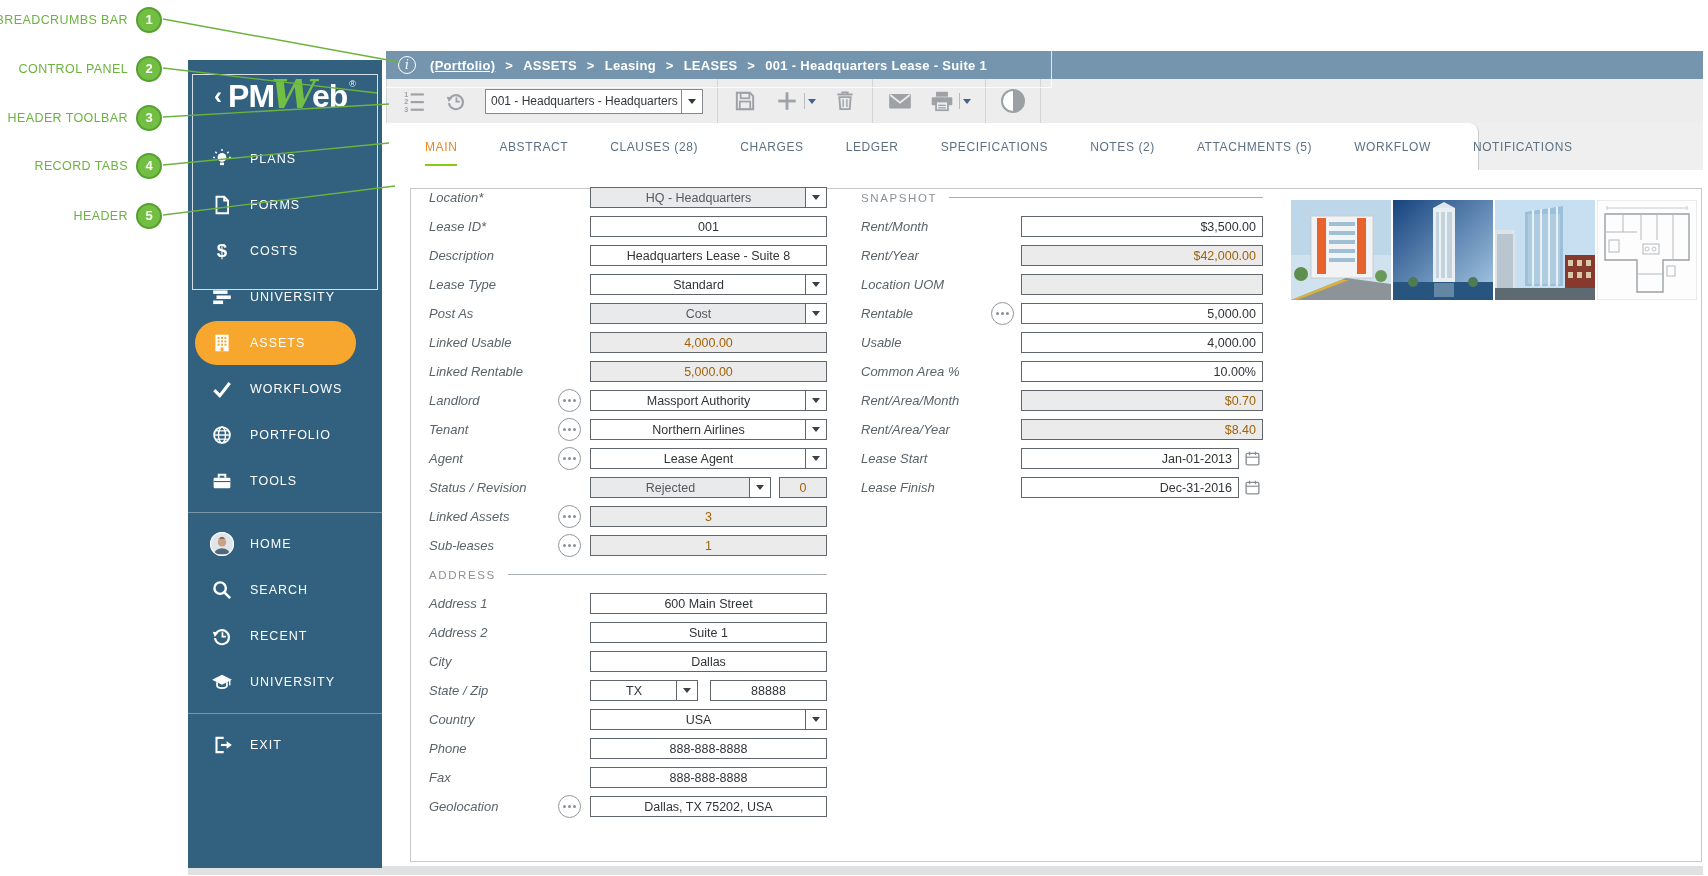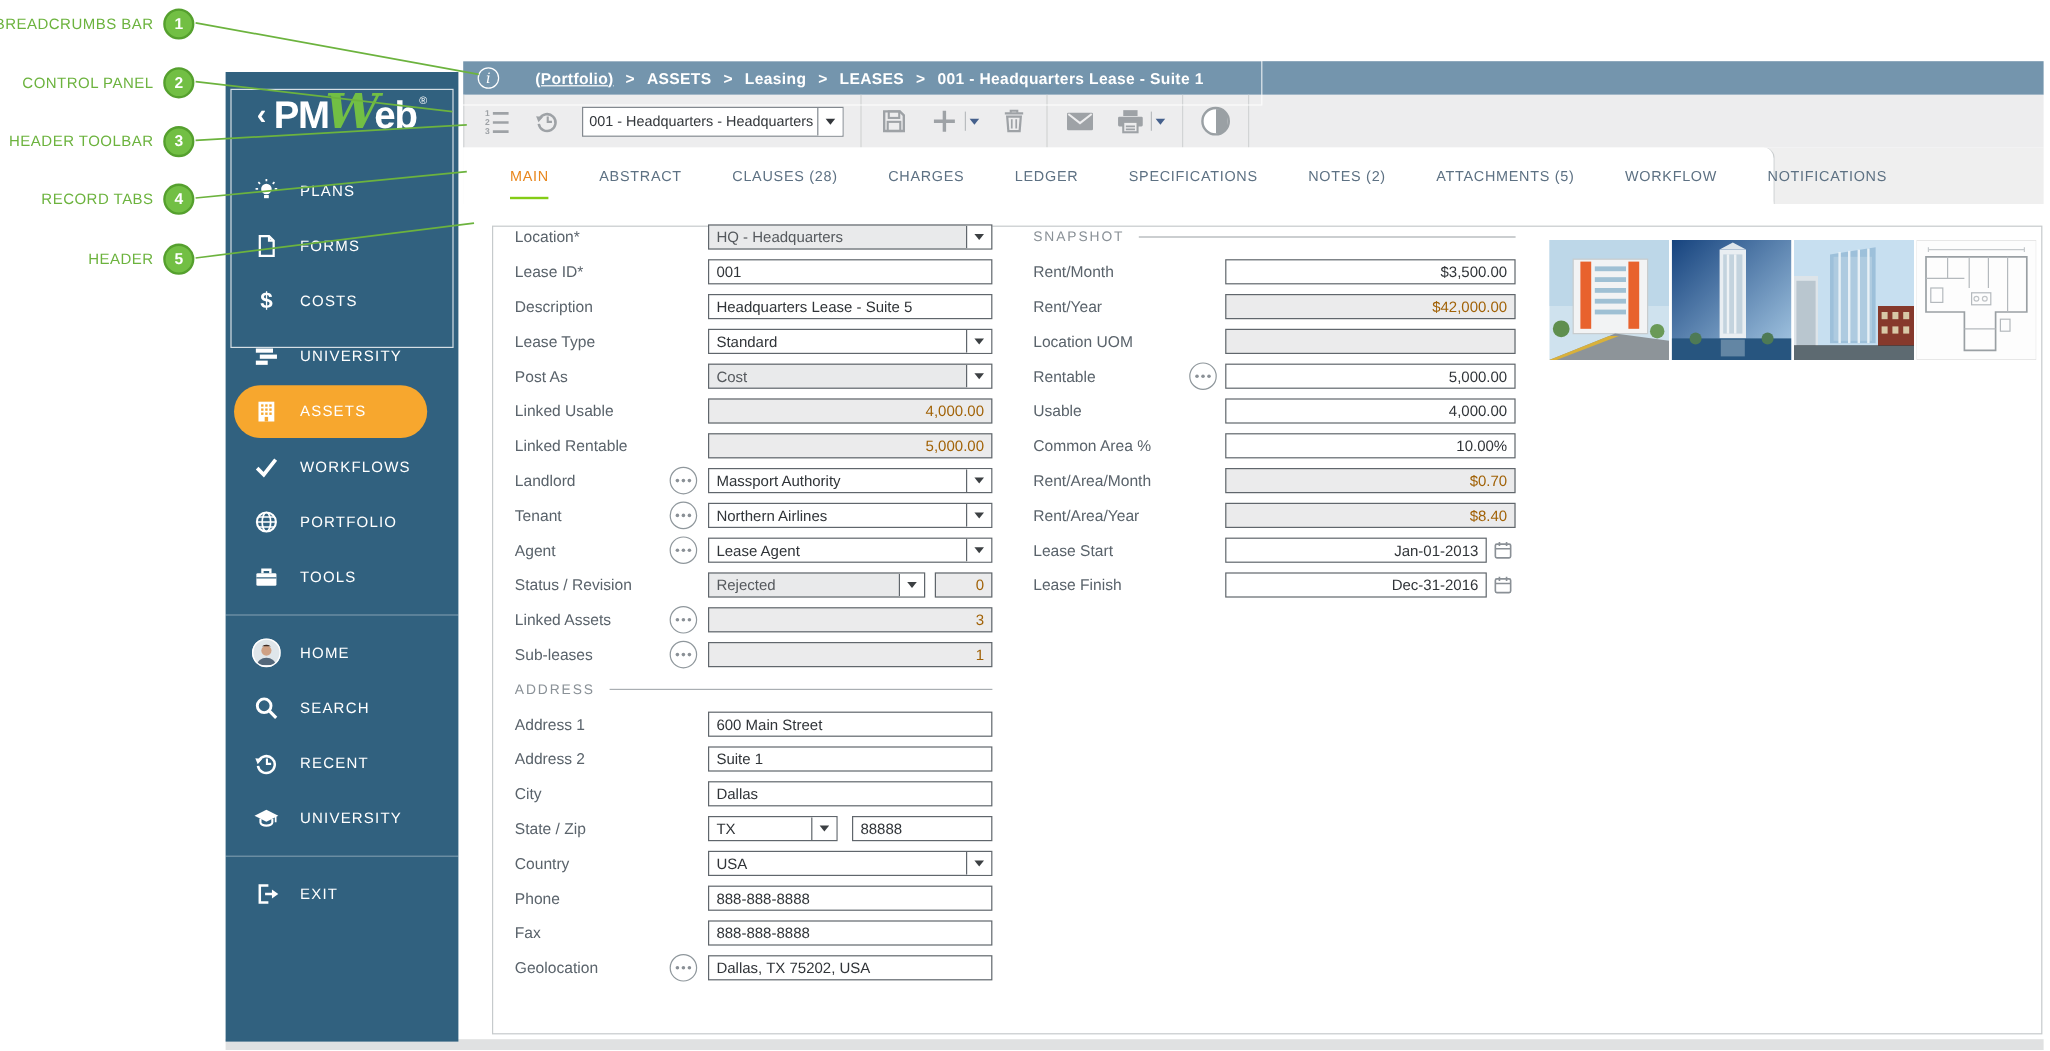--- a/index.html
+++ b/index.html
@@ -36,21 +36,21 @@
   .side-item.active { background:#f7a72e; border-radius:23px; margin:1px 26px 1px 7px;
                padding-left:15px; height:44px; }
   .side-divider { height:1px; background:rgba(255,255,255,.35); margin:8px 0; }
 
   
   #breadcrumb-bar { position:absolute; left:386px; top:51px; width:1317px; height:28px;
         background:#7495ad; display:flex; align-items:center; color:#fff; z-index:4; }
   #bc-info { width:18px; height:18px; border:1.6px solid #fff; border-radius:50%;
         display:flex; align-items:center; justify-content:center; margin:0 14px 0 12px;
         font-family:"DejaVu Serif", serif; font-style:italic; font-size:12px; flex:none; }
-  #bc-text { font-size:13px; font-weight:bold; letter-spacing:.3px; white-space:nowrap;margin-left:16px; }
+  #bc-text { font-size:13px; font-weight:bold; letter-spacing:.3px; white-space:nowrap; }
   #bc-text .bc-link { text-decoration:underline; cursor:pointer; }
   #bc-text .bc-sep { margin:0 6px; }
 
   #toolbar { position:absolute; left:386px; top:79px; width:1317px; height:44px;
         background:#ededee; display:flex; align-items:stretch; z-index:4; }
   .tb-group { display:flex; align-items:center; padding:0 14px; gap:16px;
         border-right:1px solid #d2d4d5; }
   .tb-group:first-child { border-left:1px solid #d2d4d5; }
   .tb-btn { width:26px; height:26px; display:flex; align-items:center; justify-content:center;
         cursor:pointer; }
@@ -79,35 +79,35 @@
   .tab.active { color:#e8871e; }
   .tab.active span { border-bottom:2px solid #84cc16; }
 
   
   #content { position:absolute; left:410px; top:188px; width:1292px; height:674px;
         background:#fff; border:1px solid #c6cacc; z-index:3; }
   .form-col { position:absolute; }
   #col-left  { left:18px;  top:-6px; width:398px; }
   #col-right { left:450px; top:-6px; width:402px; }
   .frow { height:29px; display:flex; align-items:center; }
-  .flabel { font-size:13px; color:#5a636b; white-space:nowrap; overflow:visible; flex:none; }
+  .flabel { font-size:13px; color:#5a636b; white-space:nowrap; overflow:visible; flex:none;font-style:italic; }
   #col-left  .flabel { width:120px; }
   #col-right .flabel { width:122px; }
   .fell { flex:none; display:flex; align-items:center; justify-content:center; }
   #col-left  .fell { width:41px; }
   #col-right .fell { width:38px; }
   .ell-btn { width:23px; height:23px; border:1px solid #8f979c; border-radius:50%;
         background:#fff; display:flex; align-items:center; justify-content:center;
         cursor:pointer; }
   .ell-btn i { width:3px; height:3px; border-radius:50%; background:#8a9096; margin:0 1px;
         display:block; }
   .inputbox { height:21px; border:1px solid #60666c; background:#fff; display:flex;
         align-items:center; padding:0 6px; font-size:12.5px; color:#303438;
         position:relative; overflow:hidden; white-space:nowrap; }
-  #col-left  .inputbox { width:237px; }
+  #col-left  .inputbox { width:237px;justify-content:center; }
   #col-right .inputbox { width:242px; }
   .inputbox.sel { padding-right:26px; }
   .inputbox.gray { background:#e9eaeb; color:#55595d; }
   .inputbox.ro { background:#ebebec; color:#a16207; }
   .inputbox.right { justify-content:flex-end; }
   .ddbtn { position:absolute; right:0; top:0; bottom:0; width:21px; background:#fff;
         border-left:1px solid #60666c; display:flex; align-items:center;
         justify-content:center; cursor:pointer; }
   .caret-dk { width:0; height:0; border-left:4px solid transparent;
         border-right:4px solid transparent; border-top:5px solid #3c4043; }
@@ -455,21 +455,21 @@
           <span class="flabel">Lease ID*</span>
           <span class="fell"></span>
           <div class="inputbox">
             <span>001</span>
           </div>
         </div>
         <div class="frow">
           <span class="flabel">Description</span>
           <span class="fell"></span>
           <div class="inputbox">
-            <span>Headquarters Lease - Suite 5</span>
+            <span>Headquarters Lease - Suite 8</span>
           </div>
         </div>
         <div class="frow">
           <span class="flabel">Lease Type</span>
           <span class="fell"></span>
           <div class="inputbox sel">
             <span>Standard</span>
             <span class="ddbtn">
               <span class="caret-dk"></span>
             </span>

